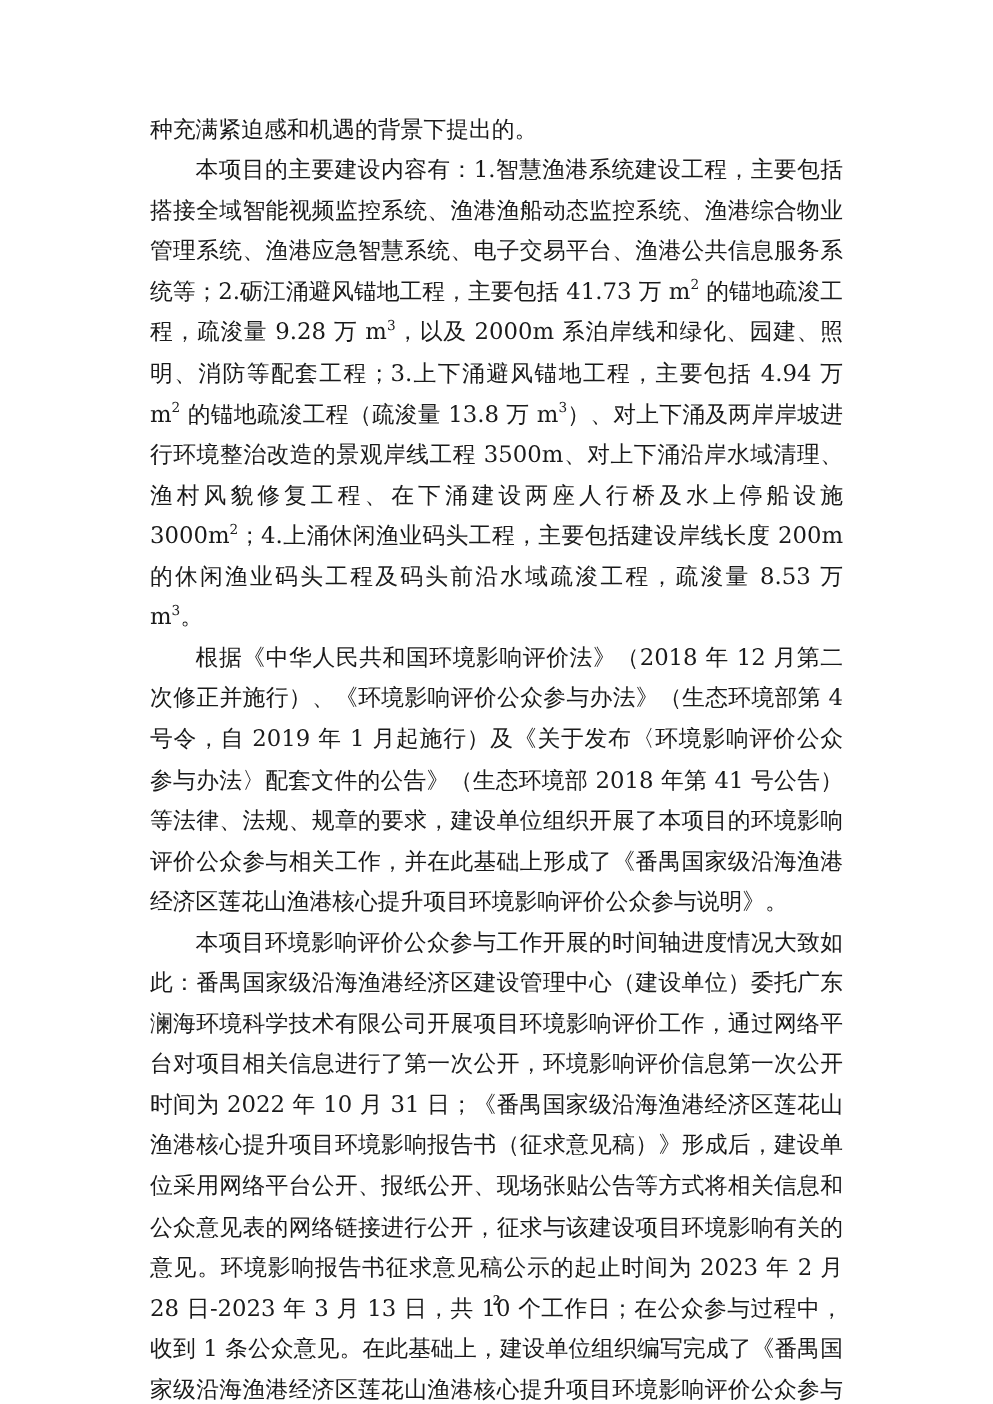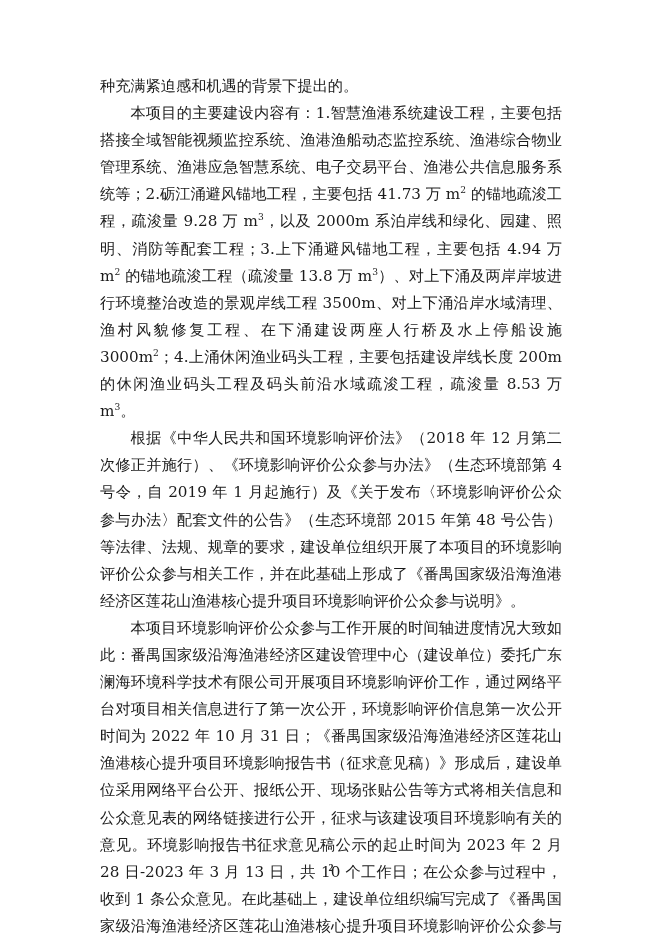--- a/index.html
+++ b/index.html
@@ -21,17 +21,17 @@
     font-family: "Liberation Serif", serif; font-size: 10px; font-weight: bold; color: #222;
   }
 </style>
 </head>
 <body>
 
 <div class="page">
   <div class="content">
     <p>种充满紧迫感和机遇的背景下提出的。</p>
     <p class="indent">本项目的主要建设内容有：1.智慧渔港系统建设工程，主要包括搭接全域智能视频监控系统、渔港渔船动态监控系统、渔港综合物业管理系统、渔港应急智慧系统、电子交易平台、渔港公共信息服务系统等；2.砺江涌避风锚地工程，主要包括 41.73 万 m<sup>2</sup> 的锚地疏浚工程，疏浚量 9.28 万 m<sup>3</sup>，以及 2000m 系泊岸线和绿化、园建、照明、消防等配套工程；3.上下涌避风锚地工程，主要包括 4.94 万 m<sup>2</sup> 的锚地疏浚工程（疏浚量 13.8 万 m<sup>3</sup>）、对上下涌及两岸岸坡进行环境整治改造的景观岸线工程 3500m、对上下涌沿岸水域清理、渔村风貌修复工程、在下涌建设两座人行桥及水上停船设施 3000m<sup>2</sup>；4.上涌休闲渔业码头工程，主要包括建设岸线长度 200m 的休闲渔业码头工程及码头前沿水域疏浚工程，疏浚量 8.53 万 m<sup>3</sup>。</p>
-    <p class="indent">根据《中华人民共和国环境影响评价法》（2018 年 12 月第二次修正并施行）、《环境影响评价公众参与办法》（生态环境部第 4 号令，自 2019 年 1 月起施行）及《关于发布〈环境影响评价公众参与办法〉配套文件的公告》（生态环境部 2015 年第 48 号公告）等法律、法规、规章的要求，建设单位组织开展了本项目的环境影响评价公众参与相关工作，并在此基础上形成了《番禺国家级沿海渔港经济区莲花山渔港核心提升项目环境影响评价公众参与说明》。</p>
+    <p class="indent">根据《中华人民共和国环境影响评价法》（2018 年 12 月第二次修正并施行）、《环境影响评价公众参与办法》（生态环境部第 4 号令，自 2019 年 1 月起施行）及《关于发布〈环境影响评价公众参与办法〉配套文件的公告》（生态环境部 2018 年第 41 号公告）等法律、法规、规章的要求，建设单位组织开展了本项目的环境影响评价公众参与相关工作，并在此基础上形成了《番禺国家级沿海渔港经济区莲花山渔港核心提升项目环境影响评价公众参与说明》。</p>
     <p class="indent">本项目环境影响评价公众参与工作开展的时间轴进度情况大致如此：番禺国家级沿海渔港经济区建设管理中心（建设单位）委托广东澜海环境科学技术有限公司开展项目环境影响评价工作，通过网络平台对项目相关信息进行了第一次公开，环境影响评价信息第一次公开时间为 2022 年 10 月 31 日；《番禺国家级沿海渔港经济区莲花山渔港核心提升项目环境影响报告书（征求意见稿）》形成后，建设单位采用网络平台公开、报纸公开、现场张贴公告等方式将相关信息和公众意见表的网络链接进行公开，征求与该建设项目环境影响有关的意见。环境影响报告书征求意见稿公示的起止时间为 2023 年 2 月 28 日-2023 年 3 月 13 日，共 10 个工作日；在公众参与过程中，收到 1 条公众意见。在此基础上，建设单位组织编写完成了《番禺国家级沿海渔港经济区莲花山渔港核心提升项目环境影响评价公众参与说明》。</p>
   </div>
   <div class="pagenum">2</div>
 </div>
 
 </body></html>

